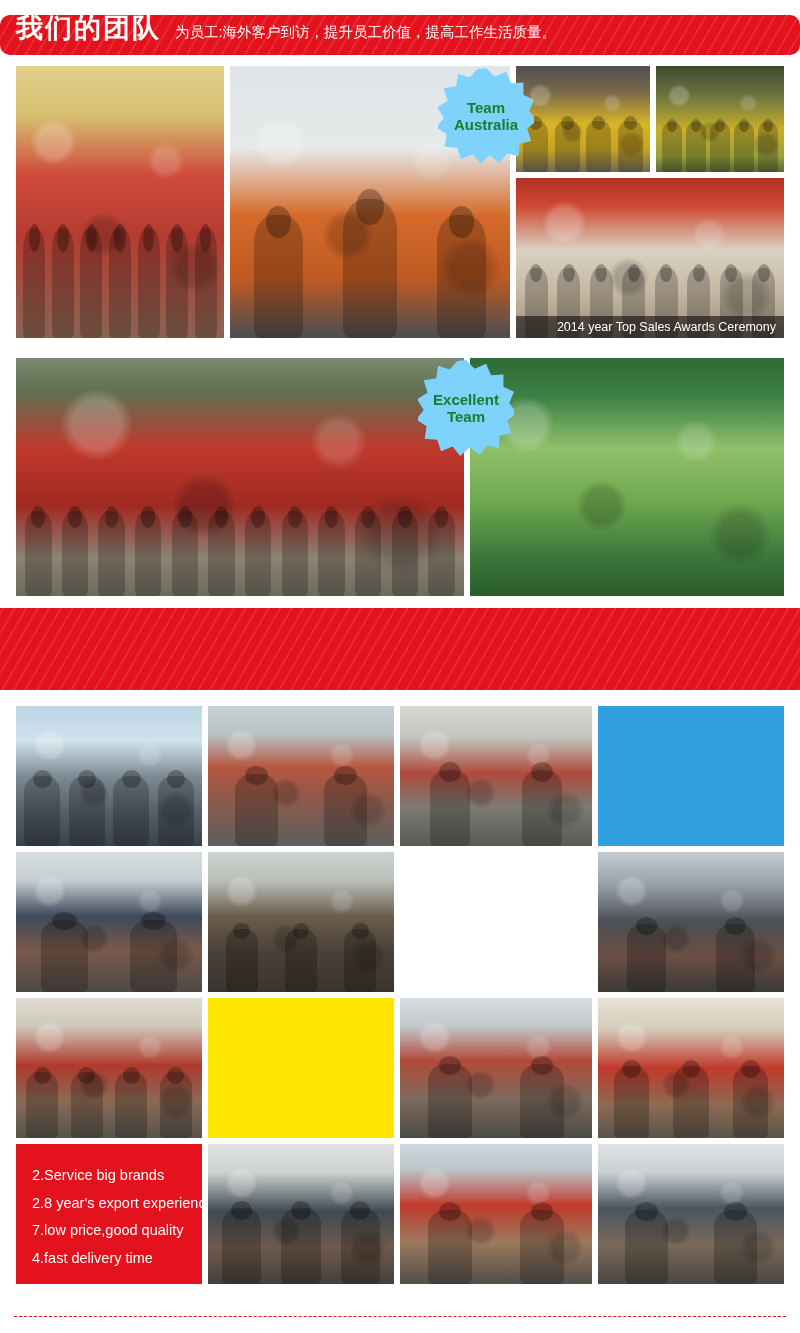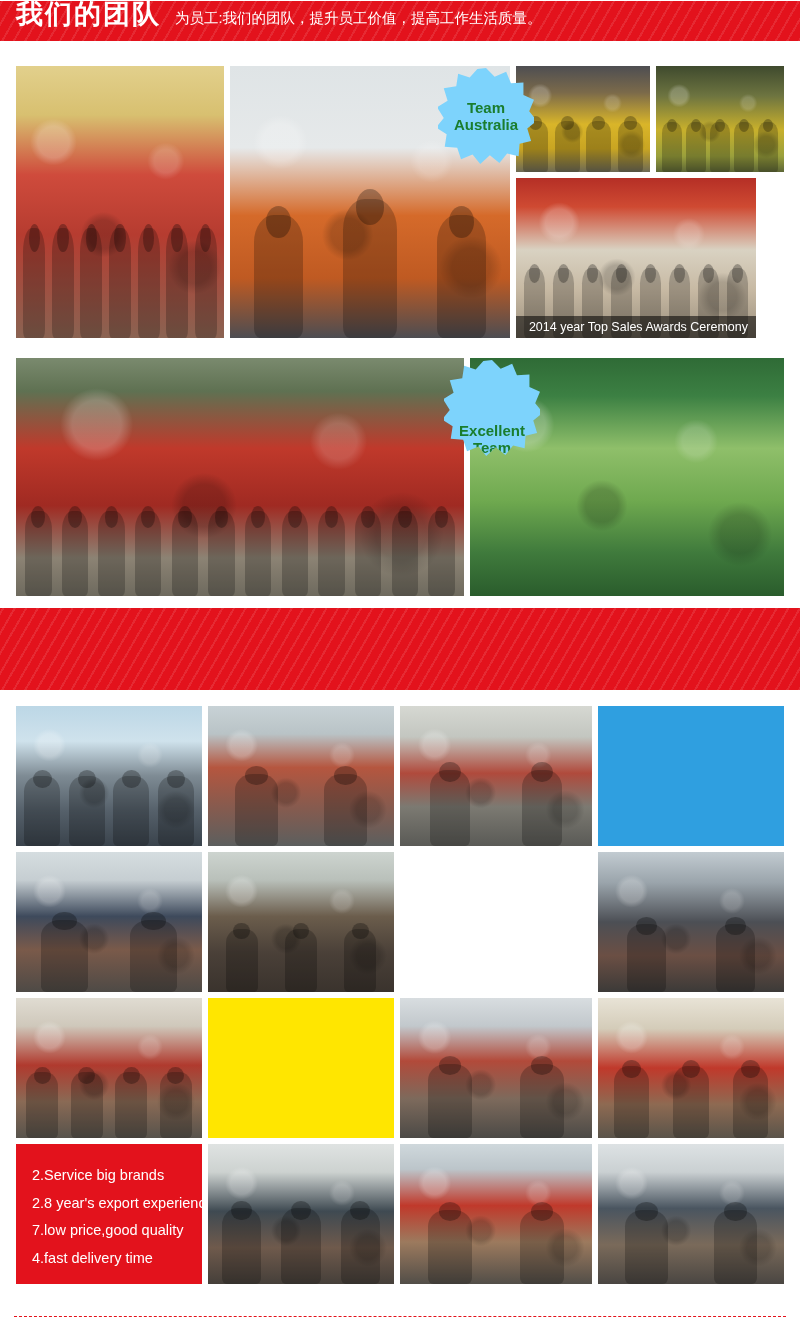--- a/index.html
+++ b/index.html
@@ -247,25 +247,25 @@
     bottom: 16px;
     border-top: 1px dashed #e3121c;
     height: 0;
   }
 </style>
 </head>
 <body>
 
 <div class="page">
 
-  <div class="band" style="top:1px; height:40px;">
+  <div class="band" style="top:15px; height:40px;border-radius:10px;">
     <div class="band-stripes"></div>
     <div class="band-inner">
       <div class="band-title">我们的团队</div>
-      <div class="band-sub">为员工:我们的团队，提升员工价值，提高工作生活质量。</div>
+      <div class="band-sub">为员工:海外客户到访，提升员工价值，提高工作生活质量。</div>
     </div>
   </div>
 
   <div class="tile" style="left:16px; top:66px; width:208px; height:272px;">
     <div class="ph p-store-banner"></div>
     <div class="tex"></div>
     <div class="row-people">
       <div class="person"></div>
         <div class="person"></div>
         <div class="person"></div>
@@ -302,21 +302,21 @@
     <div class="tex"></div>
     <div class="row-people" style="height:60%;">
       <div class="person" style="width:16%;"></div>
         <div class="person" style="width:16%;"></div>
       <div class="person" style="width:16%;"></div>
         <div class="person" style="width:16%;"></div>
       <div class="person" style="width:16%;"></div>
     </div>
   </div>
 
-  <div class="tile" style="left:516px; top:178px; width:240px; height:160px;">
+  <div class="tile" style="left:516px; top:178px; width:268px; height:160px;">
     <div class="ph p-award"></div>
     <div class="tex"></div>
     <div class="row-people" style="height:56%;">
       <div class="person" style="width:9%;"></div>
         <div class="person" style="width:9%;"></div>
       <div class="person" style="width:9%;"></div>
         <div class="person" style="width:9%;"></div>
       <div class="person" style="width:9%;"></div>
         <div class="person" style="width:9%;"></div>
       <div class="person" style="width:9%;"></div>
@@ -349,21 +349,21 @@
       <div class="person" style="width:6%;"></div>
         <div class="person" style="width:6%;"></div>
     </div>
   </div>
 
   <div class="tile" style="left:470px; top:358px; width:314px; height:238px;">
     <div class="ph p-wall-green"></div>
     <div class="tex"></div>
   </div>
 
-  <div class="burst" style="left:444px; top:360px;align-items:flex-end;">
+  <div class="burst" style="left:418px; top:360px;">
     <span>
       <span>Excellent</span>
       <span>Team</span>
     </span>
   </div>
 
   <div class="band" style="top:608px; height:82px;">
     <div class="band-stripes"></div>
   </div>
 

